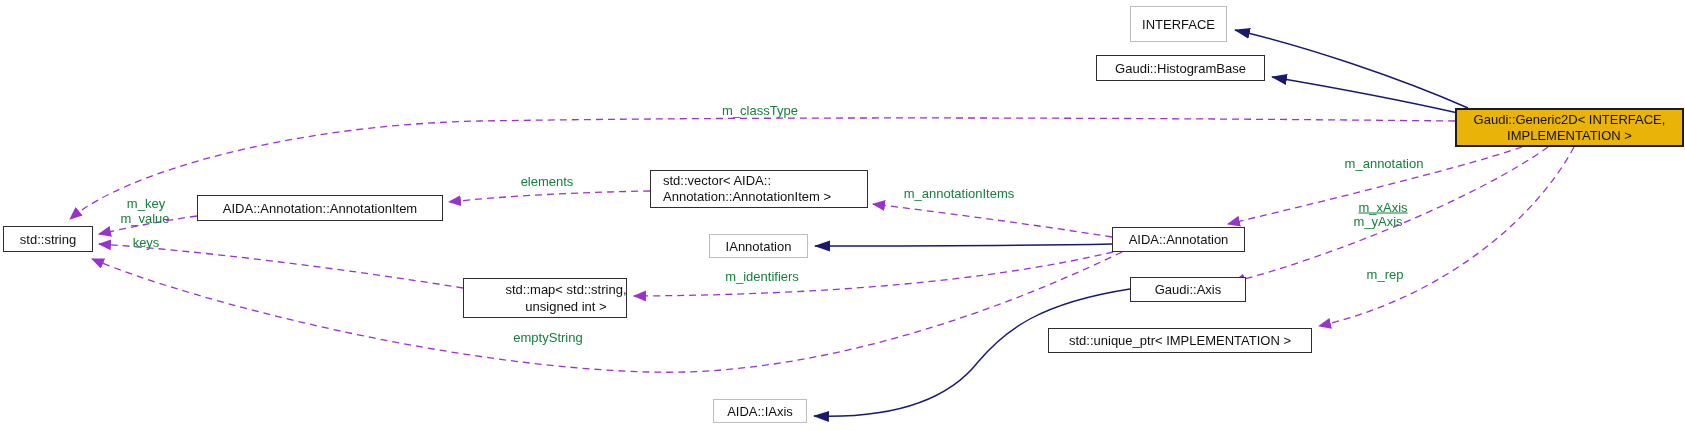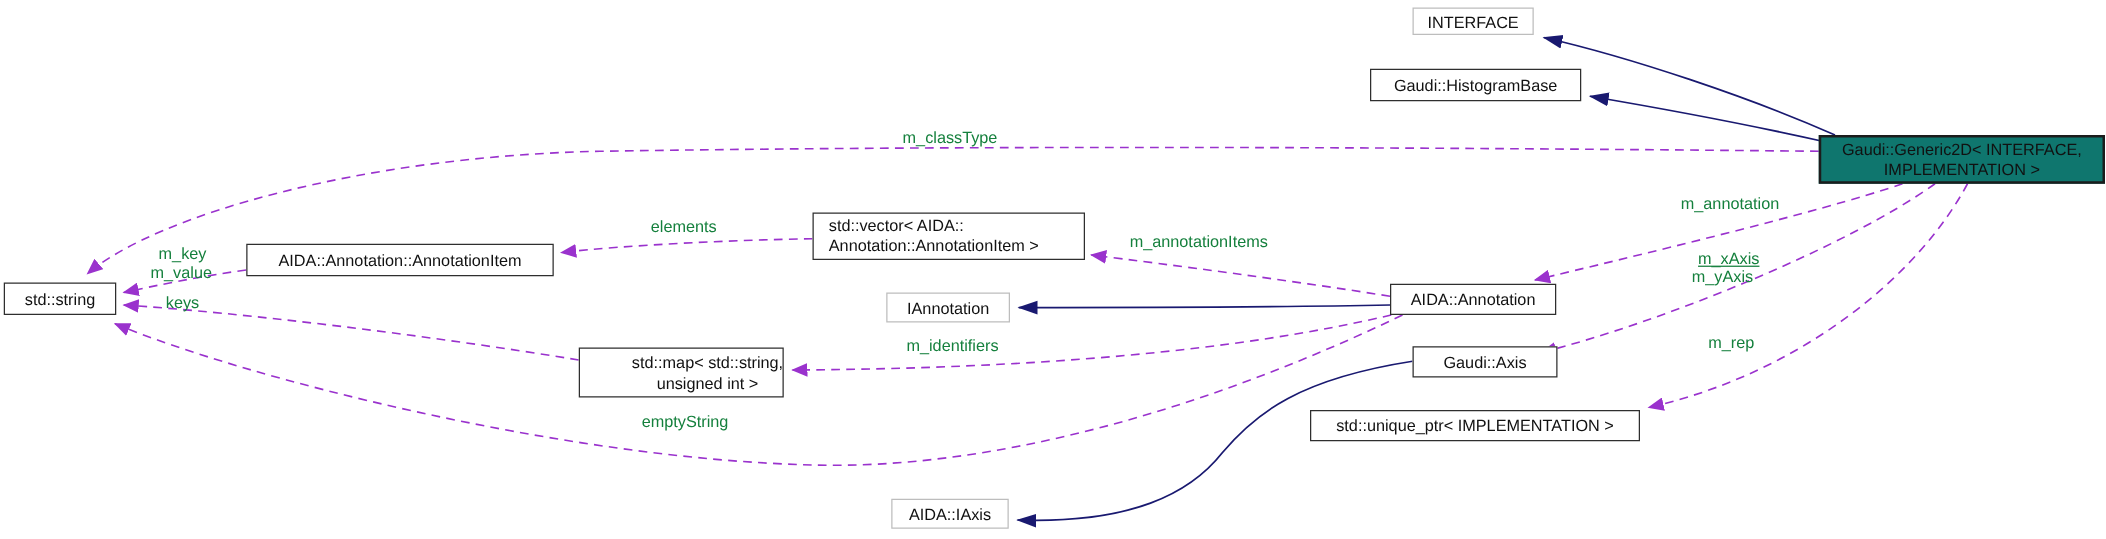--- a/index.html
+++ b/index.html
@@ -7,21 +7,21 @@
     position:relative;width:1685px;height:431px;background:#ffffff;overflow:hidden;
     font-family:"Liberation Sans","DejaVu Sans",sans-serif;font-size:13px;color:#111;
   }
   #edges{position:absolute;left:0;top:0;width:1685px;height:431px;}
   .node{
     position:absolute;background:#ffffff;border:1px solid #2e2e2e;
     display:flex;flex-direction:column;justify-content:center;align-items:center;
     line-height:17px;white-space:nowrap;box-sizing:border-box;text-align:center;
   }
   .node.external{border-color:#bdbdbd;}
-  .node.focus{background:#0f766e;border:2px solid #1c1c1c;}
+  .node.focus{background:#eab308;border:2px solid #1c1c1c;}
   .node.leftalign{align-items:flex-start;padding-left:12px;text-align:left;}
   .edge-label{
     position:absolute;transform:translate(-50%,-50%);white-space:nowrap;
     background:transparent;color:#15803d;
   }
 </style>
 </head>
 <body>
 
 <div id="stage">
@@ -46,21 +46,21 @@
     <path d="M 463 288 C 340 268, 192 250, 99 244" fill="none" stroke="#9a32cd" stroke-width="1.3" stroke-dasharray="7 5" marker-end="url(#arrow-purple)"></path>
     <path d="M 1122 252 C 960 330, 790 376, 650 372 C 450 367, 195 302, 92 259" fill="none" stroke="#9a32cd" stroke-width="1.3" stroke-dasharray="7 5" marker-end="url(#arrow-purple)"></path>
     <path d="M 650 191 C 585 192, 502 196, 449 202" fill="none" stroke="#9a32cd" stroke-width="1.3" stroke-dasharray="7 5" marker-end="url(#arrow-purple)"></path>
     <path d="M 1112 237 C 1030 224, 938 212, 873 204" fill="none" stroke="#9a32cd" stroke-width="1.3" stroke-dasharray="7 5" marker-end="url(#arrow-purple)"></path>
     <path d="M 1113 252 C 990 281, 825 295, 634 296" fill="none" stroke="#9a32cd" stroke-width="1.3" stroke-dasharray="7 5" marker-end="url(#arrow-purple)"></path>
     <path d="M 1522 147 C 1455 170, 1303 206, 1228 224" fill="none" stroke="#9a32cd" stroke-width="1.3" stroke-dasharray="7 5" marker-end="url(#arrow-purple)"></path>
     <path d="M 1548 147 C 1480 196, 1332 257, 1233 282" fill="none" stroke="#9a32cd" stroke-width="1.3" stroke-dasharray="7 5" marker-end="url(#arrow-purple)"></path>
     <path d="M 1574 147 C 1535 220, 1442 298, 1319 326" fill="none" stroke="#9a32cd" stroke-width="1.3" stroke-dasharray="7 5" marker-end="url(#arrow-purple)"></path>
   </svg>
 
-  <div class="node external" style="left:1130px;top:6px;width:97px;height:22px;">
+  <div class="node external" style="left:1130px;top:6px;width:97px;height:36px;">
     <span>INTERFACE</span>
   </div>
 
   <div class="node" style="left:1096px;top:55px;width:169px;height:26px;">
     <span>Gaudi::HistogramBase</span>
   </div>
 
   <div class="node focus" style="left:1455px;top:108px;width:229px;height:39px;line-height:16px;">
     <span>Gaudi::Generic2D&lt; INTERFACE,</span>
     <span>IMPLEMENTATION &gt;</span>

